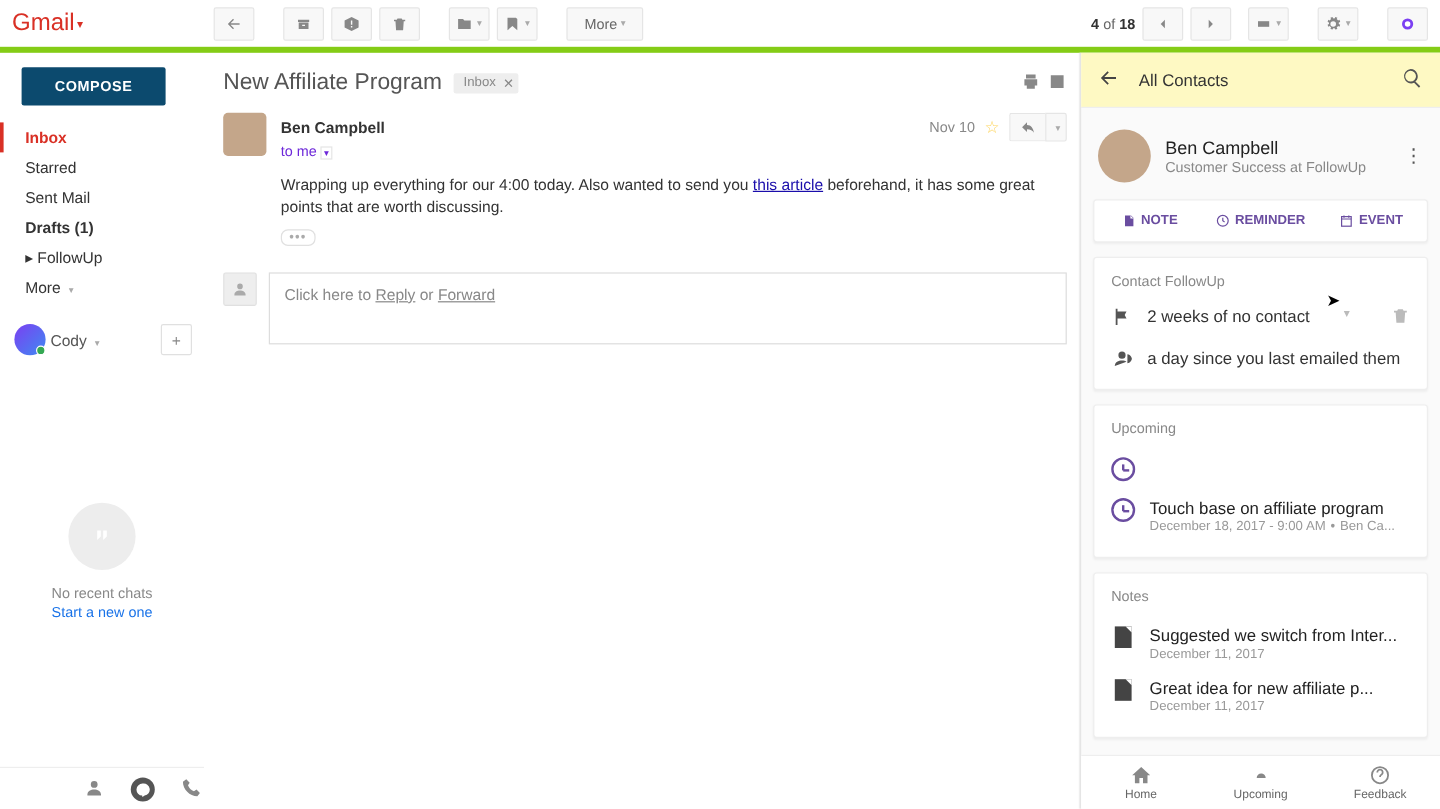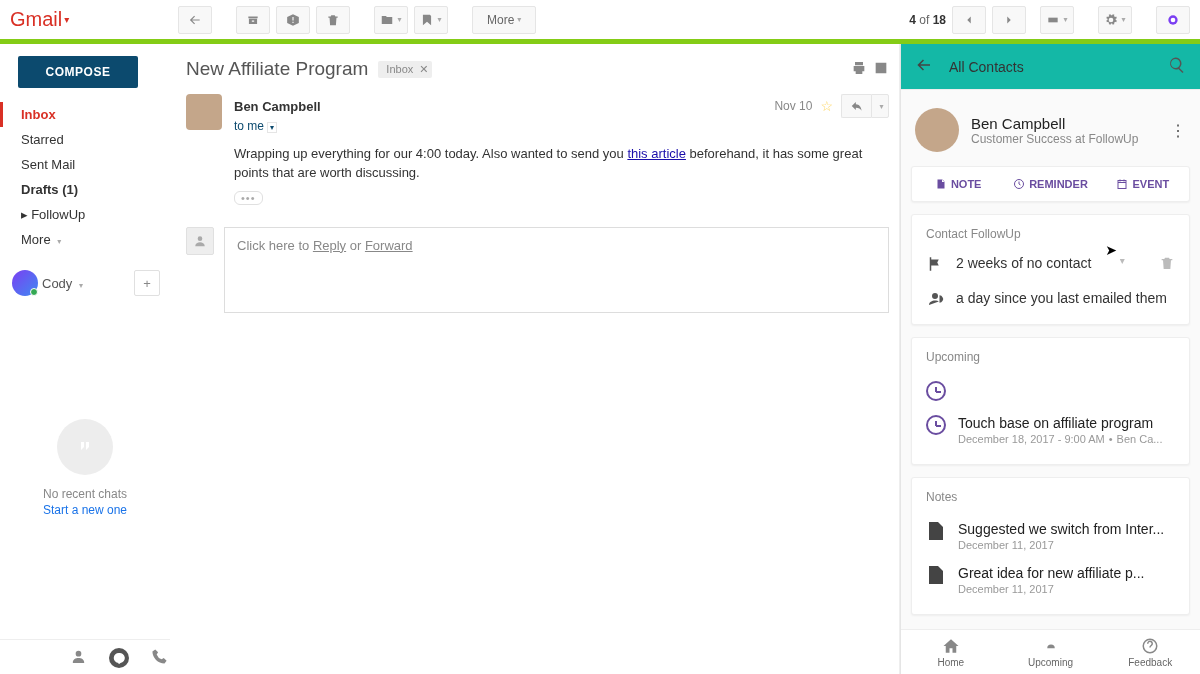--- a/index.html
+++ b/index.html
@@ -68,35 +68,35 @@
     .msg-body { flex: 1; }
     .msg-header { display: flex; align-items: center; }
     .sender { font-weight: 700; font-size: 13px; color: #333; }
     .msg-meta { margin-left: auto; display: flex; align-items: center; gap: 8px; }
     .msg-date { font-size: 12px; color: #888; }
     .star { color: #fdd663; font-size: 14px; cursor: pointer; }
     .reply-split { display:flex; }
     .reply-split .tb-btn { min-width: 30px; height: 24px; border-radius: 0; }
     .reply-split .tb-btn:first-child { border-radius: 2px 0 0 2px; border-right: none; }
     .reply-split .tb-btn:last-child { border-radius: 0 2px 2px 0; min-width: 18px; }
-    .recipient { font-size: 12px; color: #0c4a6e; margin-top: 1px; }
+    .recipient { font-size: 12px; color: #6d28d9; margin-top: 1px; }
     .recipient .details-caret { border: 1px solid #e5e5e5; padding: 0 2px; font-size: 8px; margin-left: 3px; cursor: pointer; display:inline-block; }
     .msg-text { margin-top: 12px; font-size: 13px; color: #333; line-height: 1.45; }
     .msg-text a { color: #1a0dab; text-decoration: underline; }
     .trim { border: 1px solid #e0e0e0; display: inline-block; padding: 0 6px; color: #aaa; font-size: 11px; margin-top: 8px; border-radius: 6px; letter-spacing: 1px; cursor: pointer; }
     
     .reply-area { display: flex; gap: 10px; margin-top: 22px; }
     .reply-avatar { width: 28px; height: 28px; background: #eee; border: 1px solid #e0e0e0; border-radius: 2px; display: flex; align-items: center; justify-content: center; }
     .reply-avatar svg { width: 14px; height: 14px; fill: #aaa; }
-    .reply-box { flex: 1; border: 1px solid #ddd; padding: 10px 12px; height: 86px; font-size: 13px; color: #888; cursor: text; }
+    .reply-box { flex: 1; border: 1px solid #ddd; padding: 10px 12px; height: 60px; font-size: 13px; color: #888; cursor: text; }
     .reply-box .u { text-decoration: underline; }
     
     
     .panel { width: 300px; background: #fafafa; display: flex; flex-direction: column; border-left: 1px solid #e5e5e5; }
-    .panel-header { display: flex; align-items: center; padding: 12px 14px; border-bottom: 1px solid #eee; background: #14b8a6; }
+    .panel-header { display: flex; align-items: center; padding: 12px 14px; border-bottom: 1px solid #eee; background: #fef9c3; }
     .panel-back { cursor: pointer; margin-right: 16px; }
     .panel-back svg { width: 18px; height: 18px; fill: #444; }
     .panel-title { font-size: 14px; color: #333; font-weight: 400; flex: 1; }
     .panel-search { cursor: pointer; }
     .panel-search svg { width: 18px; height: 18px; fill: #555; }
     
     .panel-body { flex: 1; overflow-y: auto; padding: 10px 10px 0; position: relative;}
     
     .contact-head { display: flex; align-items: center; gap: 12px; padding: 8px 4px 14px; }
     .contact-avatar { width: 44px; height: 44px; border-radius: 50%; background: #c4a68a; }

